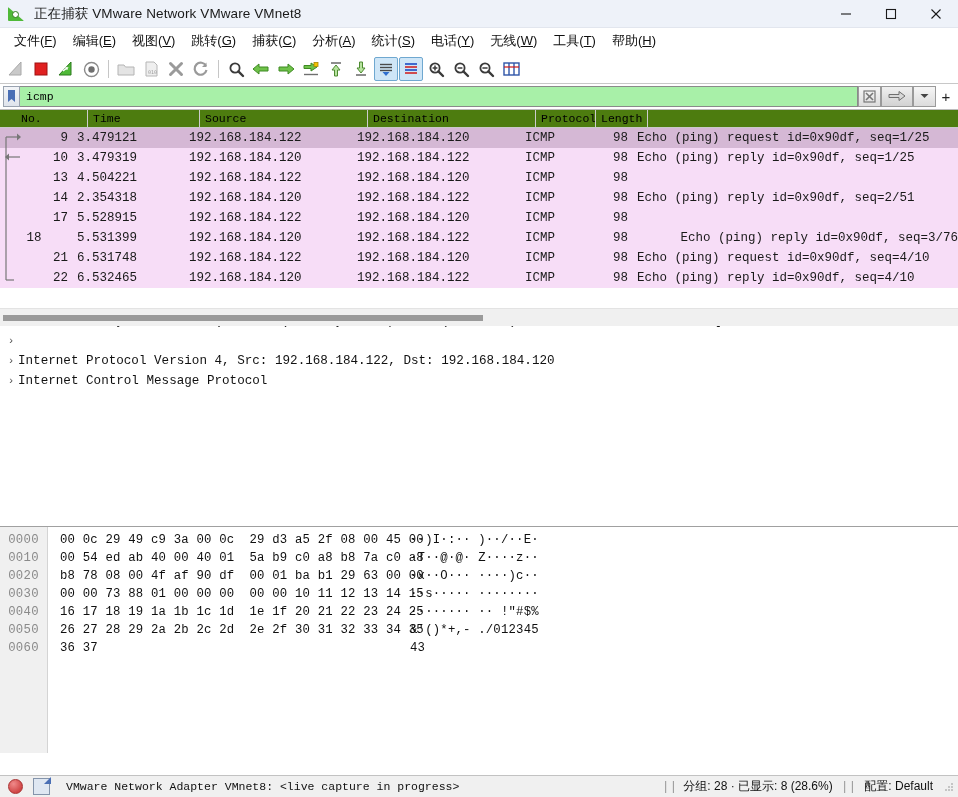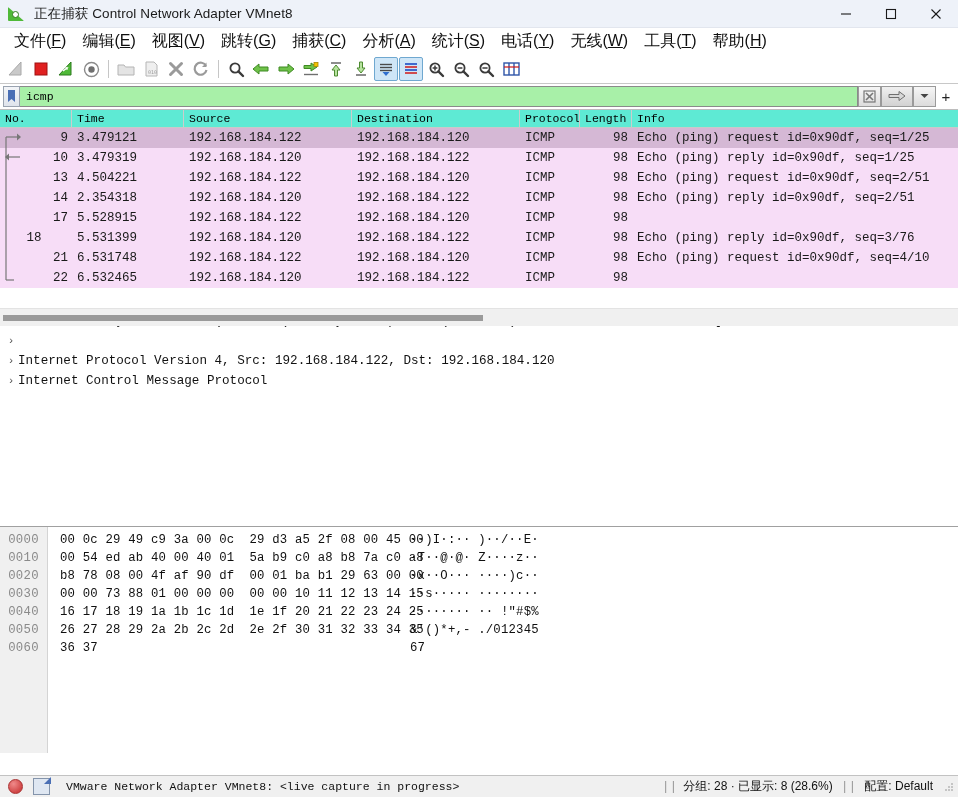--- a/index.html
+++ b/index.html
@@ -73,21 +73,21 @@
   
   .menubar {
     height: 26px;
     background: #ffffff;
     display: flex;
     align-items: center;
     padding-left: 6px;
     border-bottom: 1px solid #ffffff;
   }
   .menu-item {
-    font-size: 16px;
+    font-size: 13px;
     color: #0f0f0f;
     padding: 3px 8px;
     white-space: nowrap;
   }
   .menu-item u { text-decoration: underline; }
 
   
   .toolbar {
     height: 28px;
     background: #ffffff;
@@ -179,25 +179,26 @@
 
   
   .packet-list-wrap {
     position: relative;
     background: #ffffff;
     border-top: 1px solid #bdbdbd;
   }
   .plist-header {
     display: flex;
     height: 17px;
-    background: #5eead4;
+    background: #4d7c0f;
     border-bottom: 1px solid #c9c9c9;
     font-family: "Liberation Mono", monospace;
     font-size: 11.5px;
     color: #000;
+    padding-left: 16px;
   }
   .plist-header .hcell {
     padding-left: 5px;
     display: flex;
     align-items: center;
     border-right: 1px solid #cccccc;
     box-sizing: border-box;
     overflow: hidden;
     white-space: nowrap;
   }
@@ -388,21 +389,21 @@
 </head>
 <body>
 
 <div id="app">
 
   <div class="titlebar">
     <div class="title-icon">
       <div class="fin"></div>
         <div class="dot"></div>
     </div>
-    <div class="title-text">正在捕获 Control Network Adapter VMnet8</div>
+    <div class="title-text">正在捕获 VMware Network VMware VMnet8</div>
     <div class="win-btns">
       <div class="win-btn">
         <svg width="12" height="12" viewBox="0 0 12 12">
             <line x1="1" y1="6" x2="11" y2="6" stroke="#1a1a1a" stroke-width="1.1"></line>
           </svg>
       </div>
       <div class="win-btn">
         <svg width="12" height="12" viewBox="0 0 12 12">
             <rect x="1.5" y="1.5" width="9" height="9" fill="none" stroke="#1a1a1a" stroke-width="1.1"></rect>
           </svg>
@@ -606,21 +607,20 @@
   </div>
 
   <div class="packet-list-wrap" style="height:197px;">
     <div class="plist-header" id="plist-header">
         <div class="hcell" style="width: 72px;">No.</div>
         <div class="hcell" style="width: 112px;">Time</div>
         <div class="hcell" style="width: 168px;">Source</div>
         <div class="hcell" style="width: 168px;">Destination</div>
         <div class="hcell" style="width: 60px;">Protocol</div>
         <div class="hcell" style="width: 52px;">Length</div>
-        <div class="hcell" style="width: 326px; flex: 1 1 auto; border-right: none;">Info</div>
       </div>
     <div class="plist-rows" id="plist-rows">
         <div class="prow selected">
           <div class="pcell num" style="width: 72px;">9</div>
           <div class="pcell pad" style="width: 112px;">3.479121</div>
           <div class="pcell pad" style="width: 168px;">192.168.184.122</div>
           <div class="pcell pad" style="width: 168px;">192.168.184.120</div>
           <div class="pcell pad" style="width: 60px;">ICMP</div>
           <div class="pcell len" style="width: 52px;">98</div>
           <div class="pcell pad" style="width: 326px; flex: 1 1 auto;">Echo (ping) request  id=0x90df, seq=1/25</div>
@@ -634,21 +634,20 @@
           <div class="pcell len" style="width: 52px;">98</div>
           <div class="pcell pad" style="width: 326px; flex: 1 1 auto;">Echo (ping) reply    id=0x90df, seq=1/25</div>
         </div>
         <div class="prow">
           <div class="pcell num" style="width: 72px;">13</div>
           <div class="pcell pad" style="width: 112px;">4.504221</div>
           <div class="pcell pad" style="width: 168px;">192.168.184.122</div>
           <div class="pcell pad" style="width: 168px;">192.168.184.120</div>
           <div class="pcell pad" style="width: 60px;">ICMP</div>
           <div class="pcell len" style="width: 52px;">98</div>
-          <div class="pcell pad" style="width: 326px; flex: 1 1 auto;">Echo (ping) request  id=0x90df, seq=2/51</div>
         </div>
         <div class="prow">
           <div class="pcell num" style="width: 72px;">14</div>
           <div class="pcell pad" style="width: 112px;">2.354318</div>
           <div class="pcell pad" style="width: 168px;">192.168.184.120</div>
           <div class="pcell pad" style="width: 168px;">192.168.184.122</div>
           <div class="pcell pad" style="width: 60px;">ICMP</div>
           <div class="pcell len" style="width: 52px;">98</div>
           <div class="pcell pad" style="width: 326px; flex: 1 1 auto;">Echo (ping) reply    id=0x90df, seq=2/51</div>
         </div>
@@ -661,38 +660,39 @@
           <div class="pcell len" style="width: 52px;">98</div>
           <div class="pcell pad" style="width: 326px; flex: 1 1 auto; margin-top: 32px;">Echo (ping) request  id=0x90df, seq=3/76</div>
         </div>
         <div class="prow">
           <div class="pcell num" style="width: 72px; text-align: center;">18</div>
           <div class="pcell pad" style="width: 112px;">5.531399</div>
           <div class="pcell pad" style="width: 168px;">192.168.184.120</div>
           <div class="pcell pad" style="width: 168px;">192.168.184.122</div>
           <div class="pcell pad" style="width: 60px;">ICMP</div>
           <div class="pcell len" style="width: 52px;">98</div>
-          <div class="pcell pad" style="width: 326px; flex: 1 1 auto;">Echo (ping) reply    id=0x90df, seq=3/76</div>
+          <div class="pcell pad" style="width: 326px; flex: 1 1 auto; text-align: right;">Echo (ping) reply    id=0x90df, seq=3/76</div>
         </div>
         <div class="prow">
           <div class="pcell num" style="width: 72px;">21</div>
           <div class="pcell pad" style="width: 112px;">6.531748</div>
           <div class="pcell pad" style="width: 168px;">192.168.184.122</div>
           <div class="pcell pad" style="width: 168px;">192.168.184.120</div>
           <div class="pcell pad" style="width: 60px;">ICMP</div>
           <div class="pcell len" style="width: 52px;">98</div>
           <div class="pcell pad" style="width: 326px; flex: 1 1 auto;">Echo (ping) request  id=0x90df, seq=4/10</div>
         </div>
         <div class="prow">
           <div class="pcell num" style="width: 72px;">22</div>
           <div class="pcell pad" style="width: 112px;">6.532465</div>
           <div class="pcell pad" style="width: 168px;">192.168.184.120</div>
           <div class="pcell pad" style="width: 168px;">192.168.184.122</div>
           <div class="pcell pad" style="width: 60px;">ICMP</div>
           <div class="pcell len" style="width: 52px;">98</div>
+          <div class="pcell pad" style="width: 326px; flex: 1 1 auto;">Echo (ping) reply    id=0x90df, seq=4/10</div>
         </div>
       </div>
 
     <svg class="rel-gutter" width="22" height="160" viewBox="0 0 22 160">
       <line x1="6" y1="10" x2="6" y2="153" stroke="#777" stroke-width="1.2"></line>
       <path d="M6 10 L20 10" stroke="#777" stroke-width="1.2"></path>
       <path d="M17 6.5 L21 10 L17 13.5" fill="#777"></path>
       <path d="M6 30 L20 30" stroke="#777" stroke-width="1.2"></path>
       <path d="M9 26.5 L5 30 L9 33.5" fill="#777"></path>
       <path d="M6 153 L14 153" stroke="#777" stroke-width="1.2"></path>
@@ -732,21 +732,21 @@
         <div class="bytes-off">0050</div>
         <div class="bytes-off">0060</div>
       </div>
     <div class="bytes-body" id="bytes-body">
         <div class="bytes-line"><span class="bytes-hex">00 0c 29 49 c9 3a 00 0c  29 d3 a5 2f 08 00 45 00</span><span class="bytes-ascii">··)I·:·· )··/··E·</span></div>
         <div class="bytes-line"><span class="bytes-hex">00 54 ed ab 40 00 40 01  5a b9 c0 a8 b8 7a c0 a8</span><span class="bytes-ascii">·T··@·@· Z····z··</span></div>
         <div class="bytes-line"><span class="bytes-hex">b8 78 08 00 4f af 90 df  00 01 ba b1 29 63 00 00</span><span class="bytes-ascii">·x··O··· ····)c··</span></div>
         <div class="bytes-line"><span class="bytes-hex">00 00 73 88 01 00 00 00  00 00 10 11 12 13 14 15</span><span class="bytes-ascii">··s····· ········</span></div>
         <div class="bytes-line"><span class="bytes-hex">16 17 18 19 1a 1b 1c 1d  1e 1f 20 21 22 23 24 25</span><span class="bytes-ascii">········ ·· !"#$%</span></div>
         <div class="bytes-line"><span class="bytes-hex">26 27 28 29 2a 2b 2c 2d  2e 2f 30 31 32 33 34 35</span><span class="bytes-ascii">&amp;'()*+,- ./012345</span></div>
-        <div class="bytes-line"><span class="bytes-hex">36 37</span><span class="bytes-ascii">67</span></div>
+        <div class="bytes-line"><span class="bytes-hex">36 37</span><span class="bytes-ascii">43</span></div>
       </div>
   </div>
 
   <div class="statusbar">
     <div class="sb-stop"></div>
     <div class="sb-note"></div>
     <div class="sb-text">VMware Network Adapter VMnet8: &lt;live capture in progress&gt;</div>
     <div class="sb-sep">||</div>
     <div class="sb-mid">分组: 28 · 已显示: 8 (28.6%)</div>
     <div class="sb-sep2">||</div>

